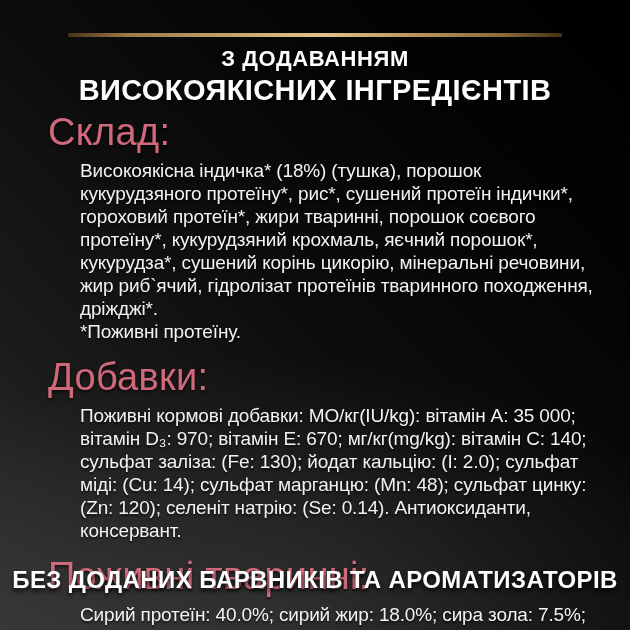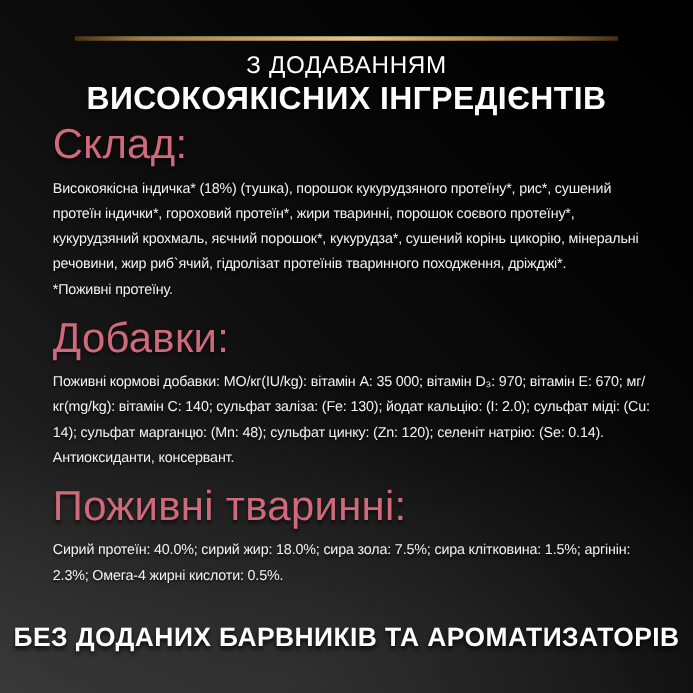--- a/index.html
+++ b/index.html
@@ -32,21 +32,21 @@
     position: absolute;
     top: 46px;
     left: 0;
     right: 0;
     text-align: center;
     color: #fdfdfd;
     text-shadow: 0 2px 3px rgba(0,0,0,0.75);
   }
   .banner-top {
     font-size: 22px;
-    font-weight: 400;
+    font-weight: 700;
     letter-spacing: 0.6px;
   }
   .banner-main {
     font-size: 29px;
     font-weight: 700;
     letter-spacing: 0.4px;
     margin-top: 2px;
     text-align: center;
   }
   .content {
@@ -58,24 +58,25 @@
   .section-heading {
     color: #d06a7b;
     font-size: 38px;
     font-weight: 400;
     letter-spacing: 0.3px;
     margin: 0 0 5px 0;
     text-shadow: 0 2px 3px rgba(0,0,0,0.6);
   }
   .section-body {
     color: #f2f2f2;
-    font-size: 13px;
+    font-size: 19px;
     line-height: 23px;
     letter-spacing: -0.15px;
     text-shadow: 0 2px 2px rgba(0,0,0,0.55);
+    margin-left: 32px;
   }
   .section { margin-bottom: 13px; }
   .section + .section .section-heading { margin-top: 2px; }
   .footnote { margin-top: 0; }
   .footer-claim {
     position: absolute;
     top: 566px;
     left: 0;
     right: 0;
     text-align: center;

